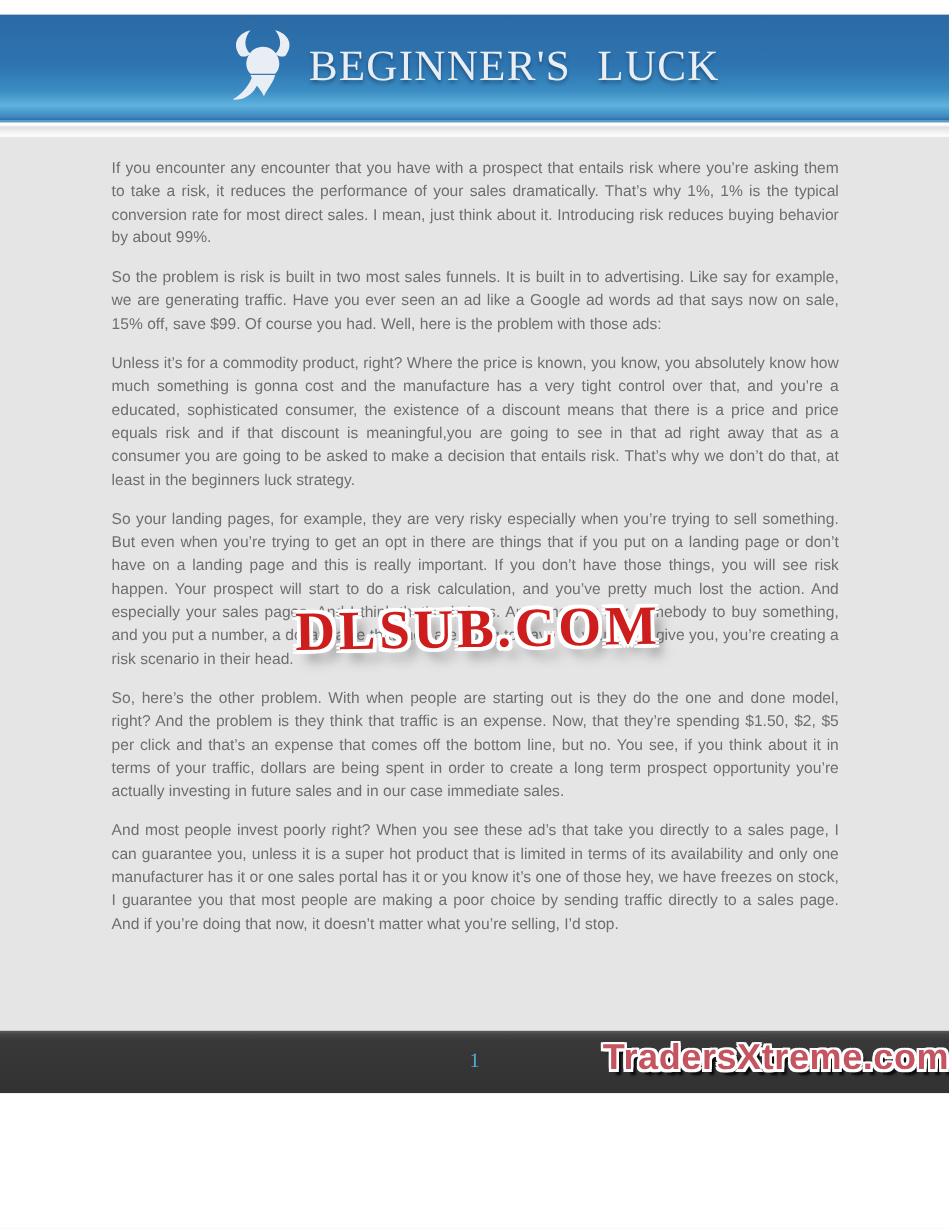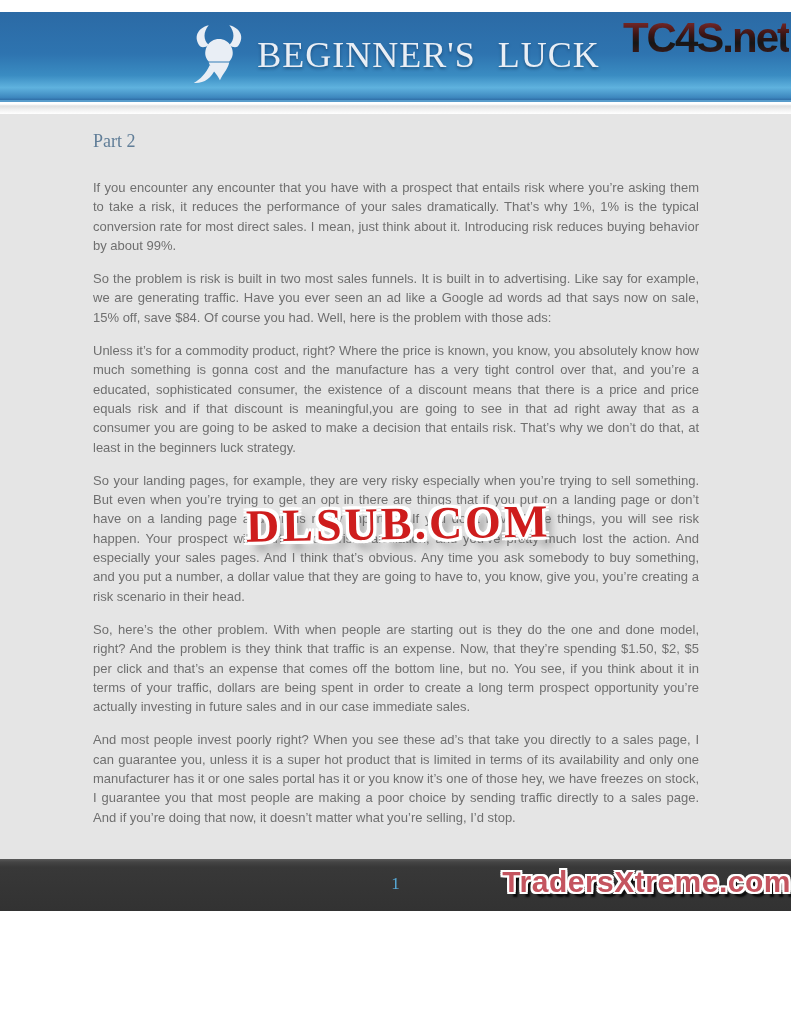--- a/index.html
+++ b/index.html
@@ -102,29 +102,27 @@
         <svg viewBox="0 0 60 66" xmlns="http://www.w3.org/2000/svg">
           <path fill="#e9eef5" d="M10 24 C2 14 7 4 19 1 C13 8 13 17 19 22 C16 25 12 25 10 24 Z"></path>
           <path fill="#e9eef5" d="M50 24 C58 14 53 4 41 1 C47 8 47 17 41 22 C44 25 48 25 50 24 Z"></path>
           <path fill="#e9eef5" d="M17 24 C22 13 38 13 43 24 C46 30 45 36 41 40 L19 40 C15 36 14 30 17 24 Z"></path>
           <path fill="#e9eef5" d="M19 41 L41 41 C39 49 34 53 31 60 C28 53 22 49 19 41 Z"></path>
           <path fill="#e9eef5" d="M20 44 C16 53 10 59 3 63 C13 64 22 58 26 48 Z"></path>
         </svg>
       </span>
       <span class="brand-text">BEGINNER'S LUCK</span>
     </div>
-    <div class="tc4s">TC4S.net</div>
   </header>
 
   <div class="banner-strip"></div>
 
   <main class="content">
-    <h2 class="doc-subtitle">Part 2</h2>
     <p>If you encounter any encounter that you have with a prospect that entails risk where you’re asking them to take a risk, it reduces the performance of your sales dramatically. That’s why 1%, 1% is the typical conversion rate for most direct sales. I mean, just think about it. Introducing risk reduces buying behavior by about 99%.</p>
-    <p>So the problem is risk is built in two most sales funnels. It is built in to advertising. Like say for example, we are generating traffic. Have you ever seen an ad like a Google ad words ad that says now on sale, 15% off, save $84. Of course you had. Well, here is the problem with those ads:</p>
+    <p>So the problem is risk is built in two most sales funnels. It is built in to advertising. Like say for example, we are generating traffic. Have you ever seen an ad like a Google ad words ad that says now on sale, 15% off, save $99. Of course you had. Well, here is the problem with those ads:</p>
     <p>Unless it’s for a commodity product, right? Where the price is known, you know, you absolutely know how much something is gonna cost and the manufacture has a very tight control over that, and you’re a educated, sophisticated consumer, the existence of a discount means that there is a price and price equals risk and if that discount is meaningful,you are going to see in that ad right away that as a consumer you are going to be asked to make a decision that entails risk. That’s why we don’t do that, at least in the beginners luck strategy.</p>
     <p>So your landing pages, for example, they are very risky especially when you’re trying to sell something. But even when you’re trying to get an opt in there are things that if you put on a landing page or don’t have on a landing page and this is really important. If you don’t have those things, you will see risk happen. Your prospect will start to do a risk calculation, and you’ve pretty much lost the action. And especially your sales pages. And I think that’s obvious. Any time you ask somebody to buy something, and you put a number, a dollar value that they are going to have to, you know, give you, you’re creating a risk scenario in their head.</p>
     <p>So, here’s the other problem. With when people are starting out is they do the one and done model, right? And the problem is they think that traffic is an expense. Now, that they’re spending $1.50, $2, $5 per click and that’s an expense that comes off the bottom line, but no. You see, if you think about it in terms of your traffic, dollars are being spent in order to create a long term prospect opportunity you’re actually investing in future sales and in our case immediate sales.</p>
     <p>And most people invest poorly right? When you see these ad’s that take you directly to a sales page, I can guarantee you, unless it is a super hot product that is limited in terms of its availability and only one manufacturer has it or one sales portal has it or you know it’s one of those hey, we have freezes on stock, I guarantee you that most people are making a poor choice by sending traffic directly to a sales page. And if you’re doing that now, it doesn’t matter what you’re selling, I’d stop.</p>
   </main>
 
   <div class="dlsub">DLSUB.COM</div>
 
   <footer class="footer">
     <span class="pagenum">1</span>

